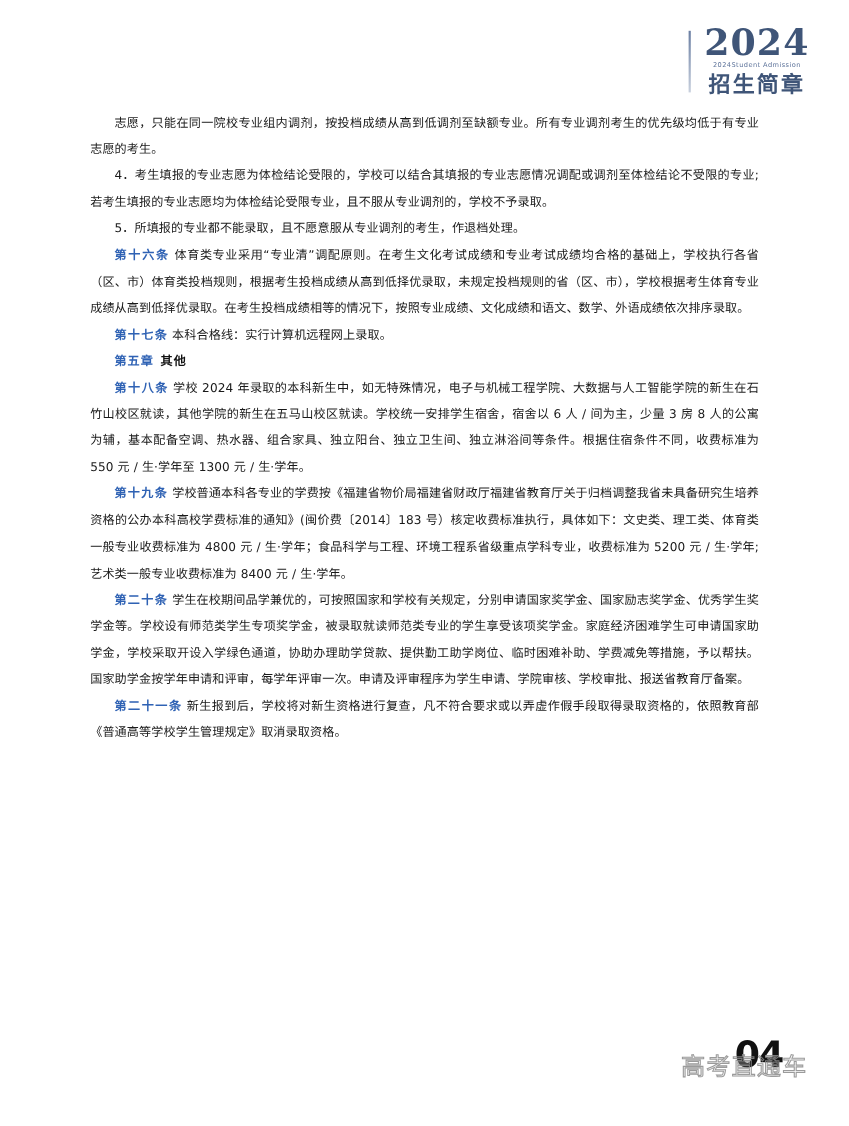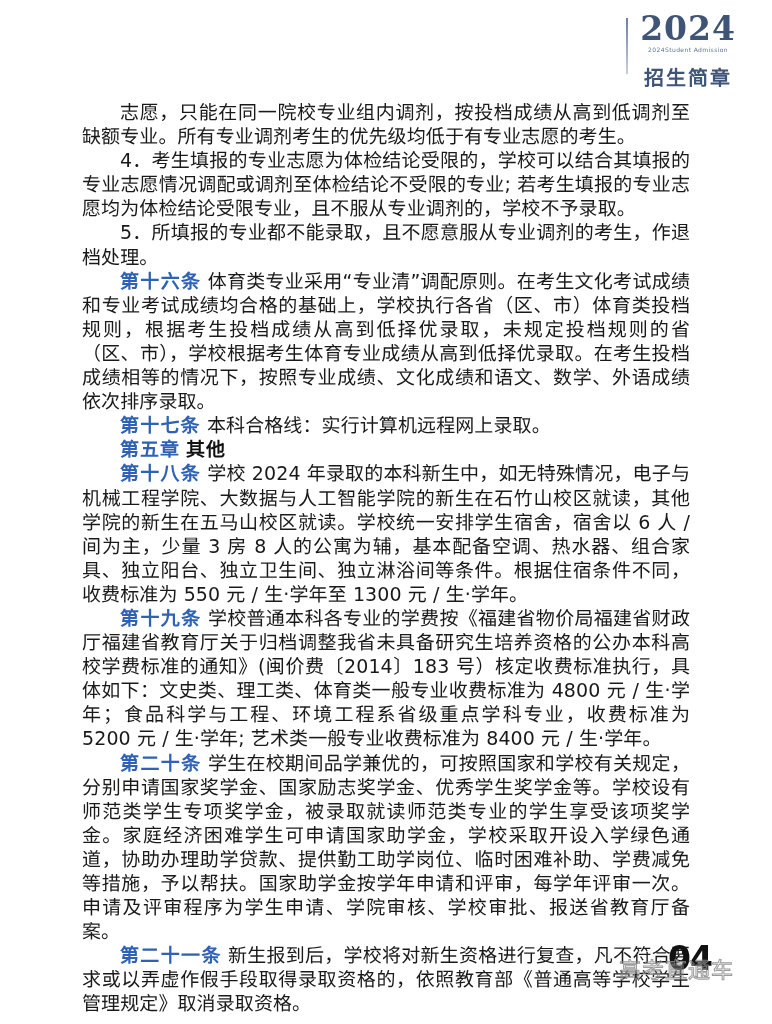--- a/index.html
+++ b/index.html
@@ -21,21 +21,21 @@
   .page-header {
     position: absolute;
     top: 0;
     left: 0;
     width: 772px;
     height: 98px;
   }
   .logo-block {
     position: absolute;
     right: 36px;
-    top: 12px;
+    top: 22px;
     text-align: center;
     padding-left: 14px;
   }
   .logo-divider {
     position: absolute;
     left: 0;
     top: 6px;
     width: 2px;
     height: 56px;
     background: linear-gradient(to bottom, #6b7fa3, #c8d0dd);
@@ -57,35 +57,35 @@
     margin-top: 2px;
     line-height: 1;
     text-align: center;
   }
   .logo-title {
     font-family: "DejaVu Sans", "Liberation Sans", sans-serif;
     font-size: 20px;
     font-weight: bold;
     color: #3f5578;
     letter-spacing: 2px;
-    margin-top: 14px;
+    margin-top: 3px;
     line-height: 1.1;
     text-align: center;
   }
 
   
   .content {
     position: absolute;
     left: 82px;
     top: 100px;
     width: 608px;
   }
   p.para {
     margin: 0;
-    font-size: 19px;
+    font-size: 11px;
     line-height: 24.1px;
     text-align: justify;
     text-justify: inter-ideograph;
     text-indent: 2em;
     color: #191919;
     letter-spacing: 0.1px;
   }
   .art-label {
     color: #2f62b4;
     font-weight: bold;

